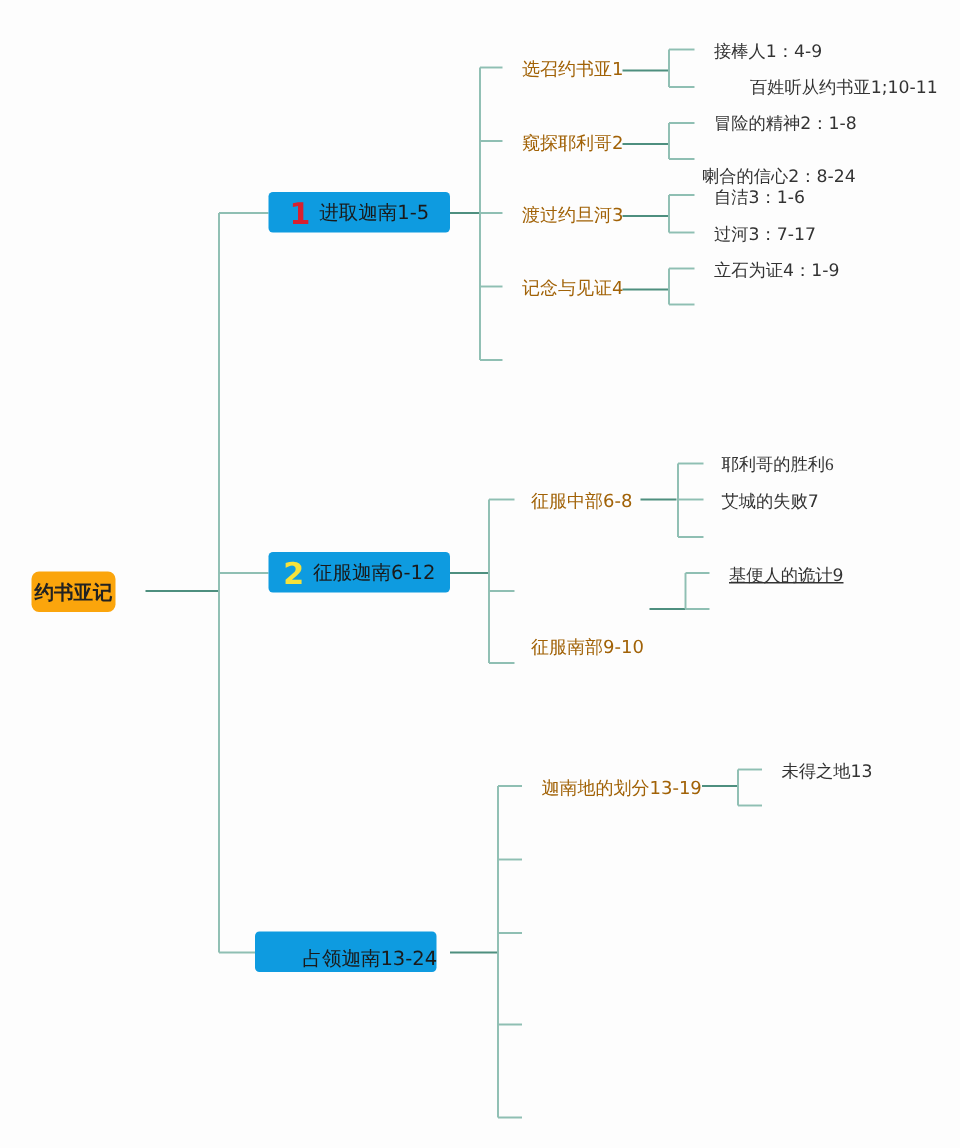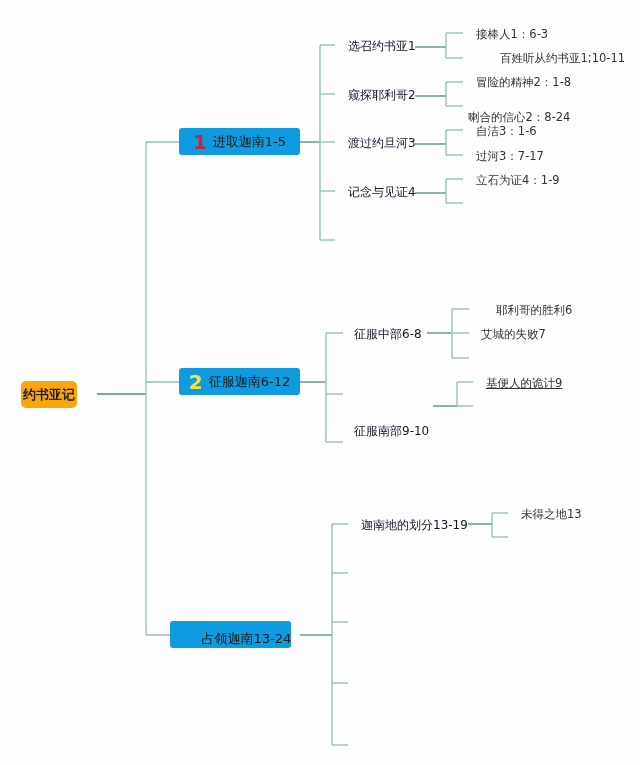--- a/index.html
+++ b/index.html
@@ -19,21 +19,21 @@
   }
   .main {
     width: 121px; height: 27px; background: #0e9be0; border-radius: 3px;
     display: flex; align-items: center; justify-content: center;
     font-size: 13px; color: #1a1a1a;
   }
   .main .num { font-family: "DejaVu Sans", sans-serif; font-weight: bold; font-size: 20px; margin-right: 6px; line-height: 1; }
   .main .num.n1 { color: #d8202f; }
   .main .num.n2 { color: #f6e23a; }
   .main .num.n3 { color: transparent; }
-  .sub { font-size: 12px; color: #0f172a; line-height: 14px; }
+  .sub { font-size: 12px; color: #a16207; line-height: 14px; }
   .leaf { font-size: 11.5px; color: #333; line-height: 14px; }
 </style>
 </head>
 <body>
 
 <svg id="lines" xmlns="http://www.w3.org/2000/svg">
     <line x1="97" y1="394" x2="146" y2="394" stroke="#4e8f7f" stroke-width="1.3"></line>
     <line x1="146" y1="142" x2="146" y2="635" stroke="#8fbfb3" stroke-width="1.3"></line>
     <line x1="146" y1="142" x2="179" y2="142" stroke="#8fbfb3" stroke-width="1.3"></line>
     <line x1="146" y1="382" x2="179" y2="382" stroke="#8fbfb3" stroke-width="1.3"></line>
@@ -92,35 +92,35 @@
 
 <div class="node main" style="left:179px;top:128px;">
   <span class="num n1">1</span>
   <span>进取迦南1-5</span>
 </div>
 <div class="node sub" style="left:348px;top:39px;">选召约书亚1</div>
 <div class="node sub" style="left:348px;top:88px;">窥探耶利哥2</div>
 <div class="node sub" style="left:348px;top:136px;">渡过约旦河3</div>
 <div class="node sub" style="left:348px;top:185px;">记念与见证4</div>
 
-<div class="node leaf" style="left:476px;top:27px;">接棒人1：6-3</div>
+<div class="node leaf" style="left:476px;top:27px;">接棒人1：4-9</div>
 <div class="node leaf" style="left:476px;top:51px;margin-left:24px;">百姓听从约书亚1;10-11</div>
 <div class="node leaf" style="left:476px;top:75px;">冒险的精神2：1-8</div>
 <div class="node leaf" style="left:468px;top:100px;margin-top:10px;">喇合的信心2：8-24</div>
 <div class="node leaf" style="left:476px;top:124px;">自洁3：1-6</div>
 <div class="node leaf" style="left:476px;top:149px;">过河3：7-17</div>
 <div class="node leaf" style="left:476px;top:173px;">立石为证4：1-9</div>
 
 <div class="node main" style="left:179px;top:368px;">
   <span class="num n2">2</span>
   <span>征服迦南6-12</span>
 </div>
 <div class="node sub" style="left:354px;top:327px;">征服中部6-8</div>
 <div class="node sub" style="left:354px;top:388px;margin-top:36px;">征服南部9-10</div>
-<div class="node leaf" style="left:496px;top:303px;">耶利哥的胜利6</div>
+<div class="node leaf" style="left:481px;top:303px;font-family:Liberation Serif, serif;">耶利哥的胜利6</div>
 <div class="node leaf" style="left:481px;top:327px;">艾城的失败7</div>
 <div class="node leaf" style="left:486px;top:376px;text-decoration:underline;">基便人的诡计9</div>
 
 <div class="node main" style="left:170px;top:621px;align-items:flex-end;">
   <span class="num n3"></span>
   <span style="margin-left:26px;">占领迦南13-24</span>
 </div>
 <div class="node sub" style="left:361px;top:518px;text-align:right;">迦南地的划分13-19</div>
 <div class="node leaf" style="left:521px;top:507px;">未得之地13</div>
 

